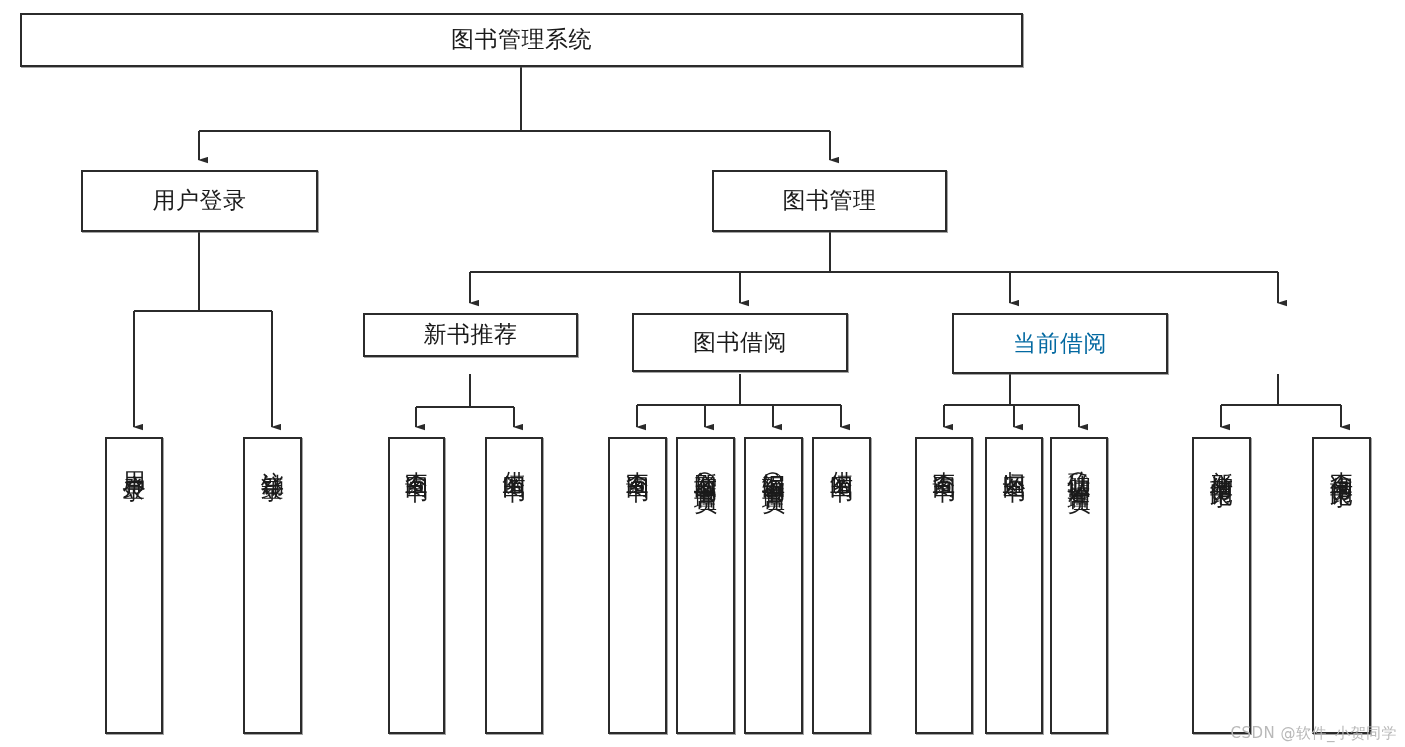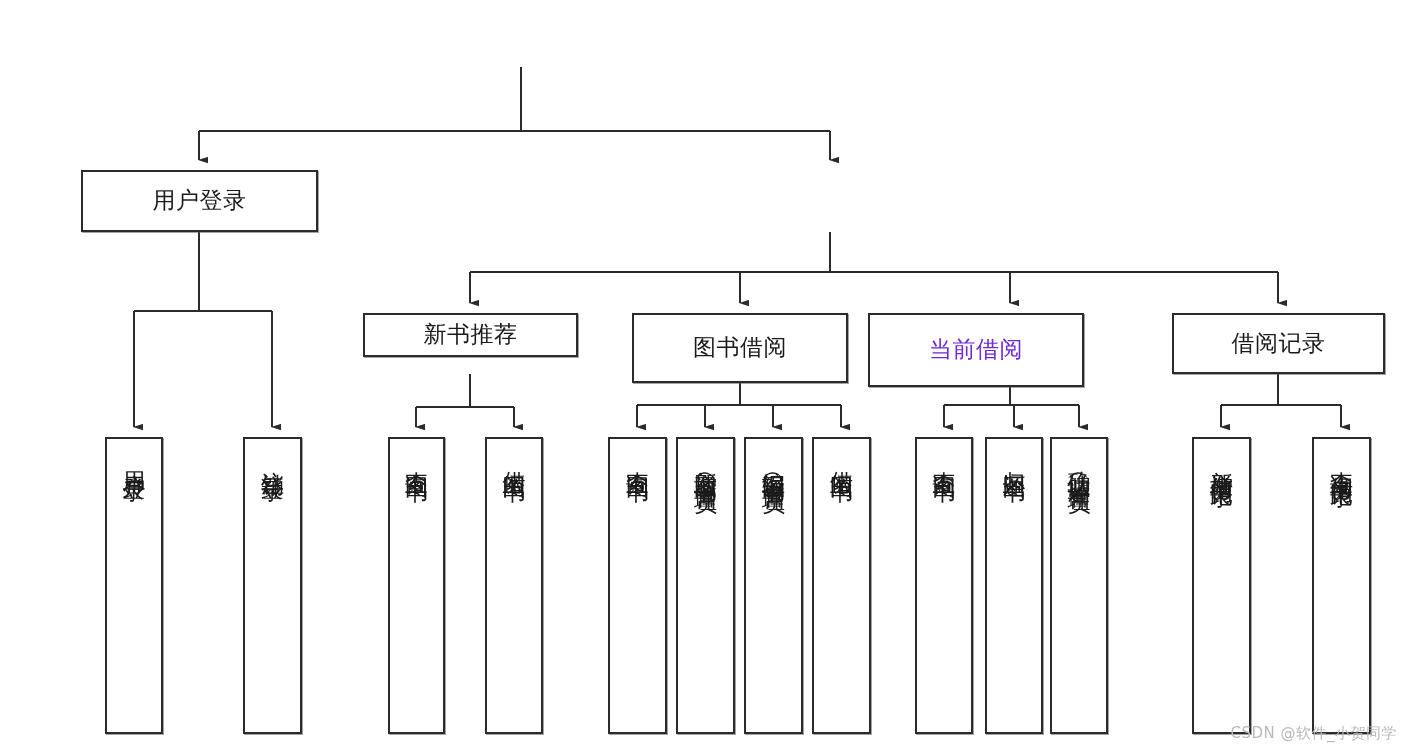--- a/index.html
+++ b/index.html
@@ -116,36 +116,39 @@
       <path d="M 1014 405 L 1014 427" marker-end="url(#arrowhead)"></path>
       <path d="M 1079 405 L 1079 427" marker-end="url(#arrowhead)"></path>
 
       <path d="M 1278 374 L 1278 405"></path>
       <path d="M 1221 405 L 1341 405"></path>
       <path d="M 1221 405 L 1221 427" marker-end="url(#arrowhead)"></path>
       <path d="M 1341 405 L 1341 427" marker-end="url(#arrowhead)"></path>
     </g>
   </svg>
 
+  <div class="node horiz" style="left: 20px; top: 13px; width: 1003px; height: 54px; border-color: rgb(43, 43, 43); background: rgb(255, 255, 255); color: rgb(26, 26, 26);">
+    <span class="node-label">图书管理系统</span>
+  </div>
 
   <div class="node horiz" style="left: 81px; top: 170px; width: 237px; height: 62px; border-color: rgb(43, 43, 43); background: rgb(255, 255, 255); color: rgb(26, 26, 26);">
     <span class="node-label">用户登录</span>
+  </div>
+  <div class="node horiz" style="left: 712px; top: 170px; width: 235px; height: 62px; border-color: rgb(43, 43, 43); background: rgb(255, 255, 255); color: rgb(26, 26, 26);">
+    <span class="node-label">图书管理</span>
   </div>
 
   <div class="node horiz" style="left: 363px; top: 313px; width: 215px; height: 44px; border-color: rgb(43, 43, 43); background: rgb(255, 255, 255); color: rgb(26, 26, 26);">
     <span class="node-label">新书推荐</span>
   </div>
-  <div class="node horiz" style="left: 632px; top: 313px; width: 216px; height: 70px; border-color: rgb(43, 43, 43); background: rgb(255, 255, 255); color: rgb(26, 26, 26);">
+  <div class="node horiz" style="left: 632px; top: 313px; width: 216px; height: 59px; border-color: rgb(43, 43, 43); background: rgb(255, 255, 255); color: rgb(26, 26, 26);">
     <span class="node-label">图书借阅</span>
   </div>
-  <div class="node horiz" style="left: 868px; top: 313px; width: 216px; height: 74px; border-color: rgb(43, 43, 43); background: rgb(255, 255, 255); color: #6d28d9;">
+  <div class="node horiz" style="left: 952px; top: 313px; width: 216px; height: 61px; border-color: rgb(43, 43, 43); background: rgb(255, 255, 255); color: #0369a1;">
     <span class="node-label">当前借阅</span>
-  </div>
-  <div class="node horiz" style="left: 1172px; top: 313px; width: 213px; height: 61px; border-color: rgb(43, 43, 43); background: rgb(255, 255, 255); color: rgb(26, 26, 26);">
-    <span class="node-label">借阅记录</span>
   </div>
 
   <div class="node vert" style="left: 105px; top: 437px; width: 58px; height: 297px; border-color: rgb(43, 43, 43); background: rgb(255, 255, 255); color: rgb(26, 26, 26);">
     <span class="node-label">用户登录</span>
   </div>
   <div class="node vert" style="left: 243px; top: 437px; width: 59px; height: 297px; border-color: rgb(43, 43, 43); background: rgb(255, 255, 255); color: rgb(26, 26, 26);">
     <span class="node-label">注销登录</span>
   </div>
   <div class="node vert" style="left: 388px; top: 437px; width: 57px; height: 297px; border-color: rgb(43, 43, 43); background: rgb(255, 255, 255); color: rgb(26, 26, 26);">
     <span class="node-label">查询图书</span>

